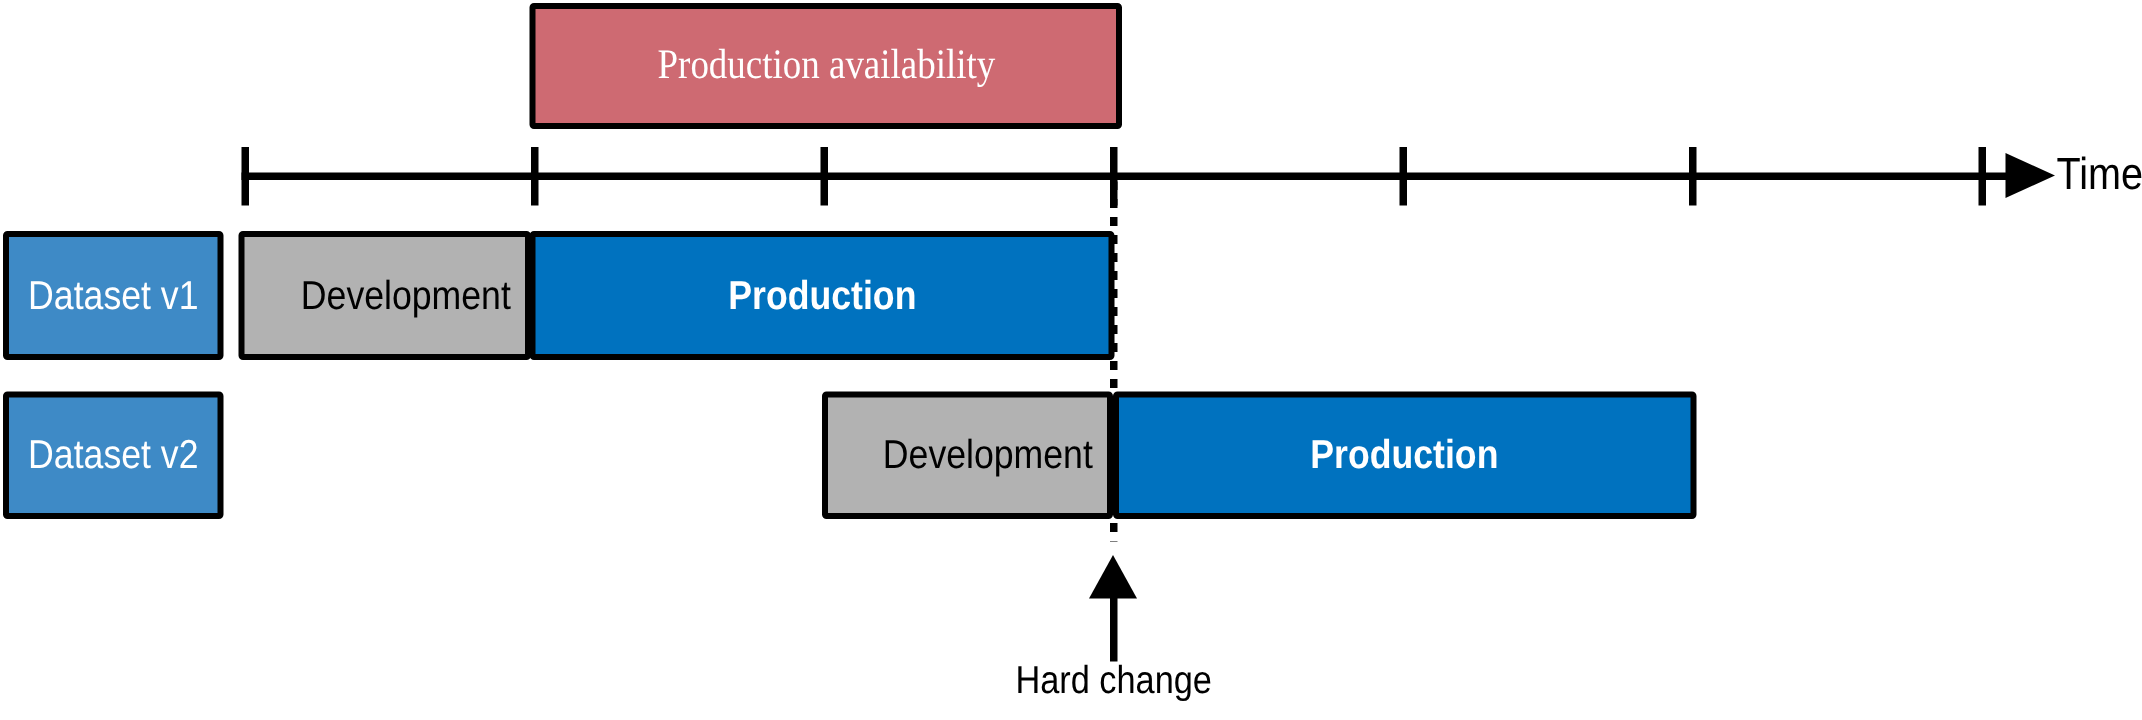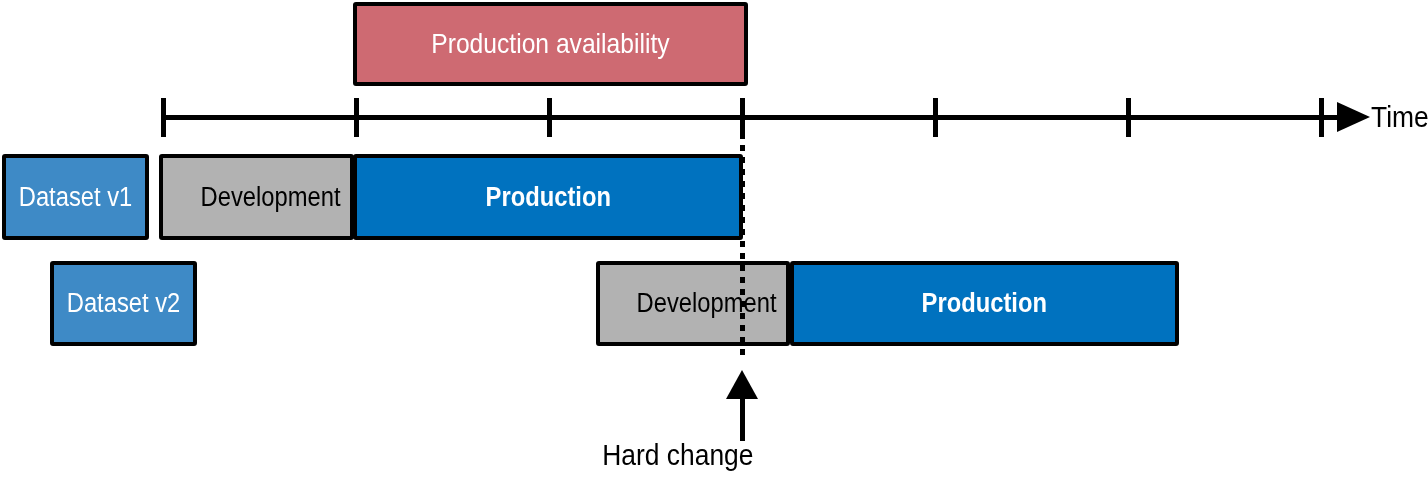--- a/index.html
+++ b/index.html
@@ -21,57 +21,57 @@
   .box {
     position: absolute;
     border: 4px solid var(--line, #000);
     border-radius: 3px;
     display: flex; align-items: center; justify-content: center;
     font-size: 27px;
   }
 
   
   .availability { left: 353px; top: 2px; width: 395px; height: 84px;
-    background: var(--availability-red); color: #fff; font-size: 28px; }
+    background: var(--availability-red); color: #fff; font-size: 28px; font-family: Liberation Serif, serif; }
 
   
   .axis-line { position: absolute; left: 161px; top: 115px; width: 1178px; height: 5px;
     background: var(--line); }
   .tick { position: absolute; top: 98px; width: 5px; height: 39px; background: var(--line); }
   .tick.t0 { left: 161px; } .tick.t1 { left: 354px; } .tick.t2 { left: 547px; }
   .tick.t3 { left: 740px; } .tick.t4 { left: 933px; } .tick.t5 { left: 1126px; }
   .tick.t6 { left: 1319px; }
   .axis-arrowhead { position: absolute; left: 1337px; top: 102px; width: 0; height: 0;
     border-top: 15px solid transparent; border-bottom: 15px solid transparent;
     border-left: 33px solid var(--line); }
   .time-label { position: absolute; left: 1371px; top: 100px; font-size: 30px;
     line-height: 34px; }
   .time-label .txt { transform-origin: left center; }
 
   
   .row1 { top: 154px; height: 86px; }
-  .row2 { top: 261px; height: 85px; margin-left: 48px; }
+  .row2 { top: 261px; height: 85px; }
   .ds-label { left: 2px; width: 147px; background: var(--label-blue); color: #fff; align-items: center; }
   .dev { background: var(--development-gray); color: #000; justify-content: flex-end; }
   .prod { background: var(--production-blue); color: #fff; font-weight: bold; }
   .r1-dev  { left: 159px; width: 195px; }
   .r1-prod { left: 353px; width: 390px; }
   .r2-dev  { left: 548px; width: 194px; }
   .r2-prod { left: 742px; width: 389px; }
 
   
   .dotted-line { position: absolute; left: 740px; top: 121px; width: 5px; height: 240px;
     background: repeating-linear-gradient(to bottom, var(--line) 0 6px, transparent 6px 12px); }
   .up-arrowhead { position: absolute; left: 726px; top: 370px; width: 0; height: 0;
     border-left: 16px solid transparent; border-right: 16px solid transparent;
     border-bottom: 29px solid var(--line); }
   .up-arrow-stem { position: absolute; left: 740px; top: 396px; width: 5px; height: 45px;
     background: var(--line); }
   .hard-change-label { position: absolute; left: 592px; top: 438px; width: 301px;
-    font-size: 30px; }
+    text-align: center; font-size: 26px; }
 </style>
 </head>
 <body>
 
 <div class="canvas">
 
   <div class="box availability">
     <span class="txt">Production availability</span>
   </div>
 

